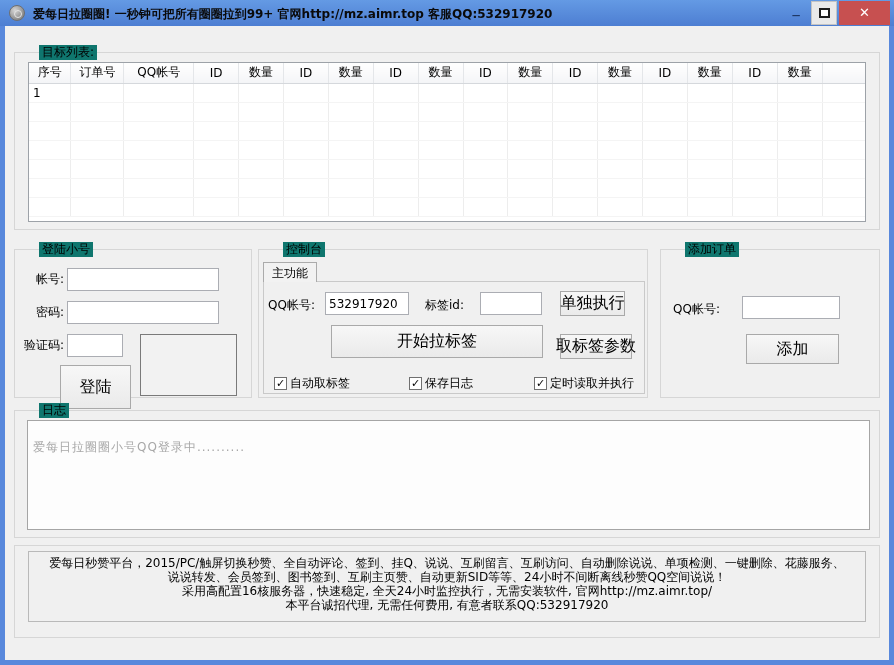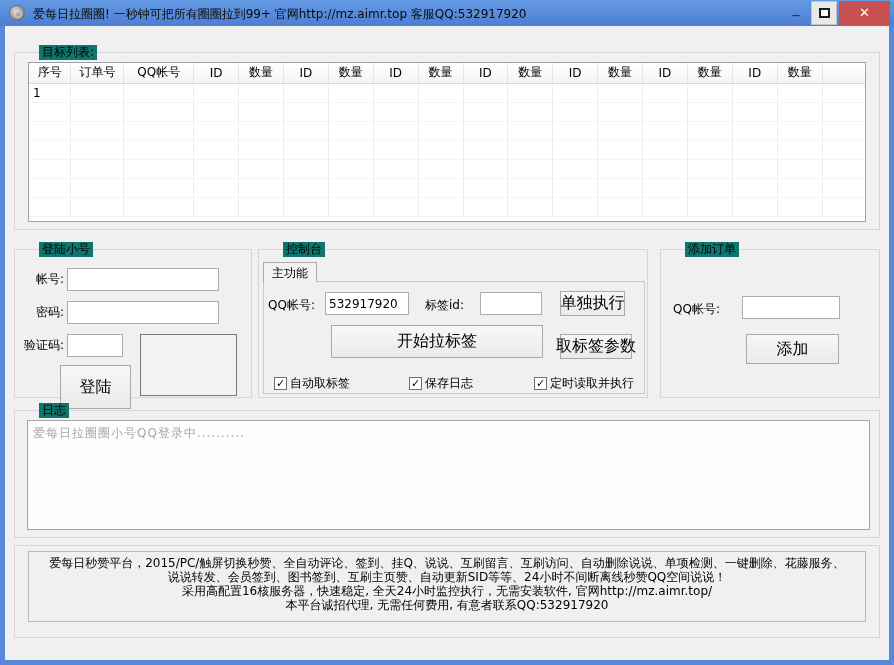--- a/index.html
+++ b/index.html
@@ -13,21 +13,21 @@
   .titlebar { position:absolute; left:0; top:0; width:894px; height:26px;
     background:linear-gradient(#649ae4,#4d7ed2); }
   .frame-l { position:absolute; left:0; top:26px; width:5px; height:634px; background:#5888dc; }
   .frame-r { position:absolute; right:0; top:26px; width:5px; height:634px; background:#5888dc; }
   .frame-b { position:absolute; left:0; top:660px; width:894px; height:5px; background:#5888dc; }
   .app-icon { position:absolute; left:9px; top:5px; width:16px; height:16px; border-radius:50%;
     background:radial-gradient(circle at 35% 32%, #d6d6d6 0%, #9a9a9a 55%, #777 100%);
     border:1px solid #6f6f6f; }
   .app-icon::after { content:""; position:absolute; left:4px; top:4px; width:6px; height:6px;
     border-radius:50%; border:1px solid #e4e4e4; }
-  .title-text { position:absolute; left:33px; top:6px; font-weight:normal; color:#0a0a0a; white-space:nowrap;text-align:right; }
+  .title-text { position:absolute; left:33px; top:6px; font-weight:bold; color:#0a0a0a; white-space:nowrap;text-align:right; }
   .cap-btn { position:absolute; top:1px; height:24px; text-align:center; cursor:default; }
   .btn-min { left:783px; width:26px; color:#14284e; font-weight:bold; line-height:30px; }
   .btn-max { left:811px; width:26px; background:#e9e9e9; border:1px solid #c4c4c4; }
   .max-glyph { width:11px; height:10px; border:2px solid #1c1c1c; margin:6px auto 0; background:#fff; }
   .btn-close { left:839px; width:51px; background:#c75050; color:#fff; font-weight:bold;
     line-height:24px; font-size:13px; }
   
   .gb { position:absolute; border:1px solid #d6d6d6; }
   .gb-label { position:absolute; top:-8px; left:24px; background:#0f766e; padding:0 3px; line-height:15px; white-space:nowrap; }
   
@@ -51,21 +51,21 @@
   .cb-box { width:13px; height:13px; background:#fff; border:1px solid #707070;
     font-size:11px; line-height:12px; text-align:center; font-weight:bold; }
   .cb-text { margin-left:3px; white-space:nowrap; }
   
   .tab { position:absolute; left:4px; top:12px; height:20px; padding:2px 8px 0;
     background:#f2f2f2; border:1px solid #ababab; border-bottom:none; z-index:2; white-space:nowrap; }
   .tabpage { position:absolute; left:4px; top:31px; width:382px; height:113px;
     border:1px solid #c9c9c9; background:#f0f0f0; }
   
   .logbox { position:absolute; left:12px; top:9px; width:843px; height:110px;
-    background:#fdfdfd; border:1px solid #a5a5a5; color:#a8a8a8; padding:4px 5px;
+    background:#fdfdfd; border:1px solid #a5a5a5; color:#a8a8a8; padding:18px 5px;
     letter-spacing:1px; }
   
   .footer-inner { position:absolute; left:13px; top:5px; width:838px; height:71px;
     border:1px solid #b9b9b9; background:#f0f0f0; text-align:center; padding-top:4px; }
   .footer-inner div { line-height:14px; white-space:nowrap; }
 </style>
 </head>
 <body>
 
 <div class="window">

